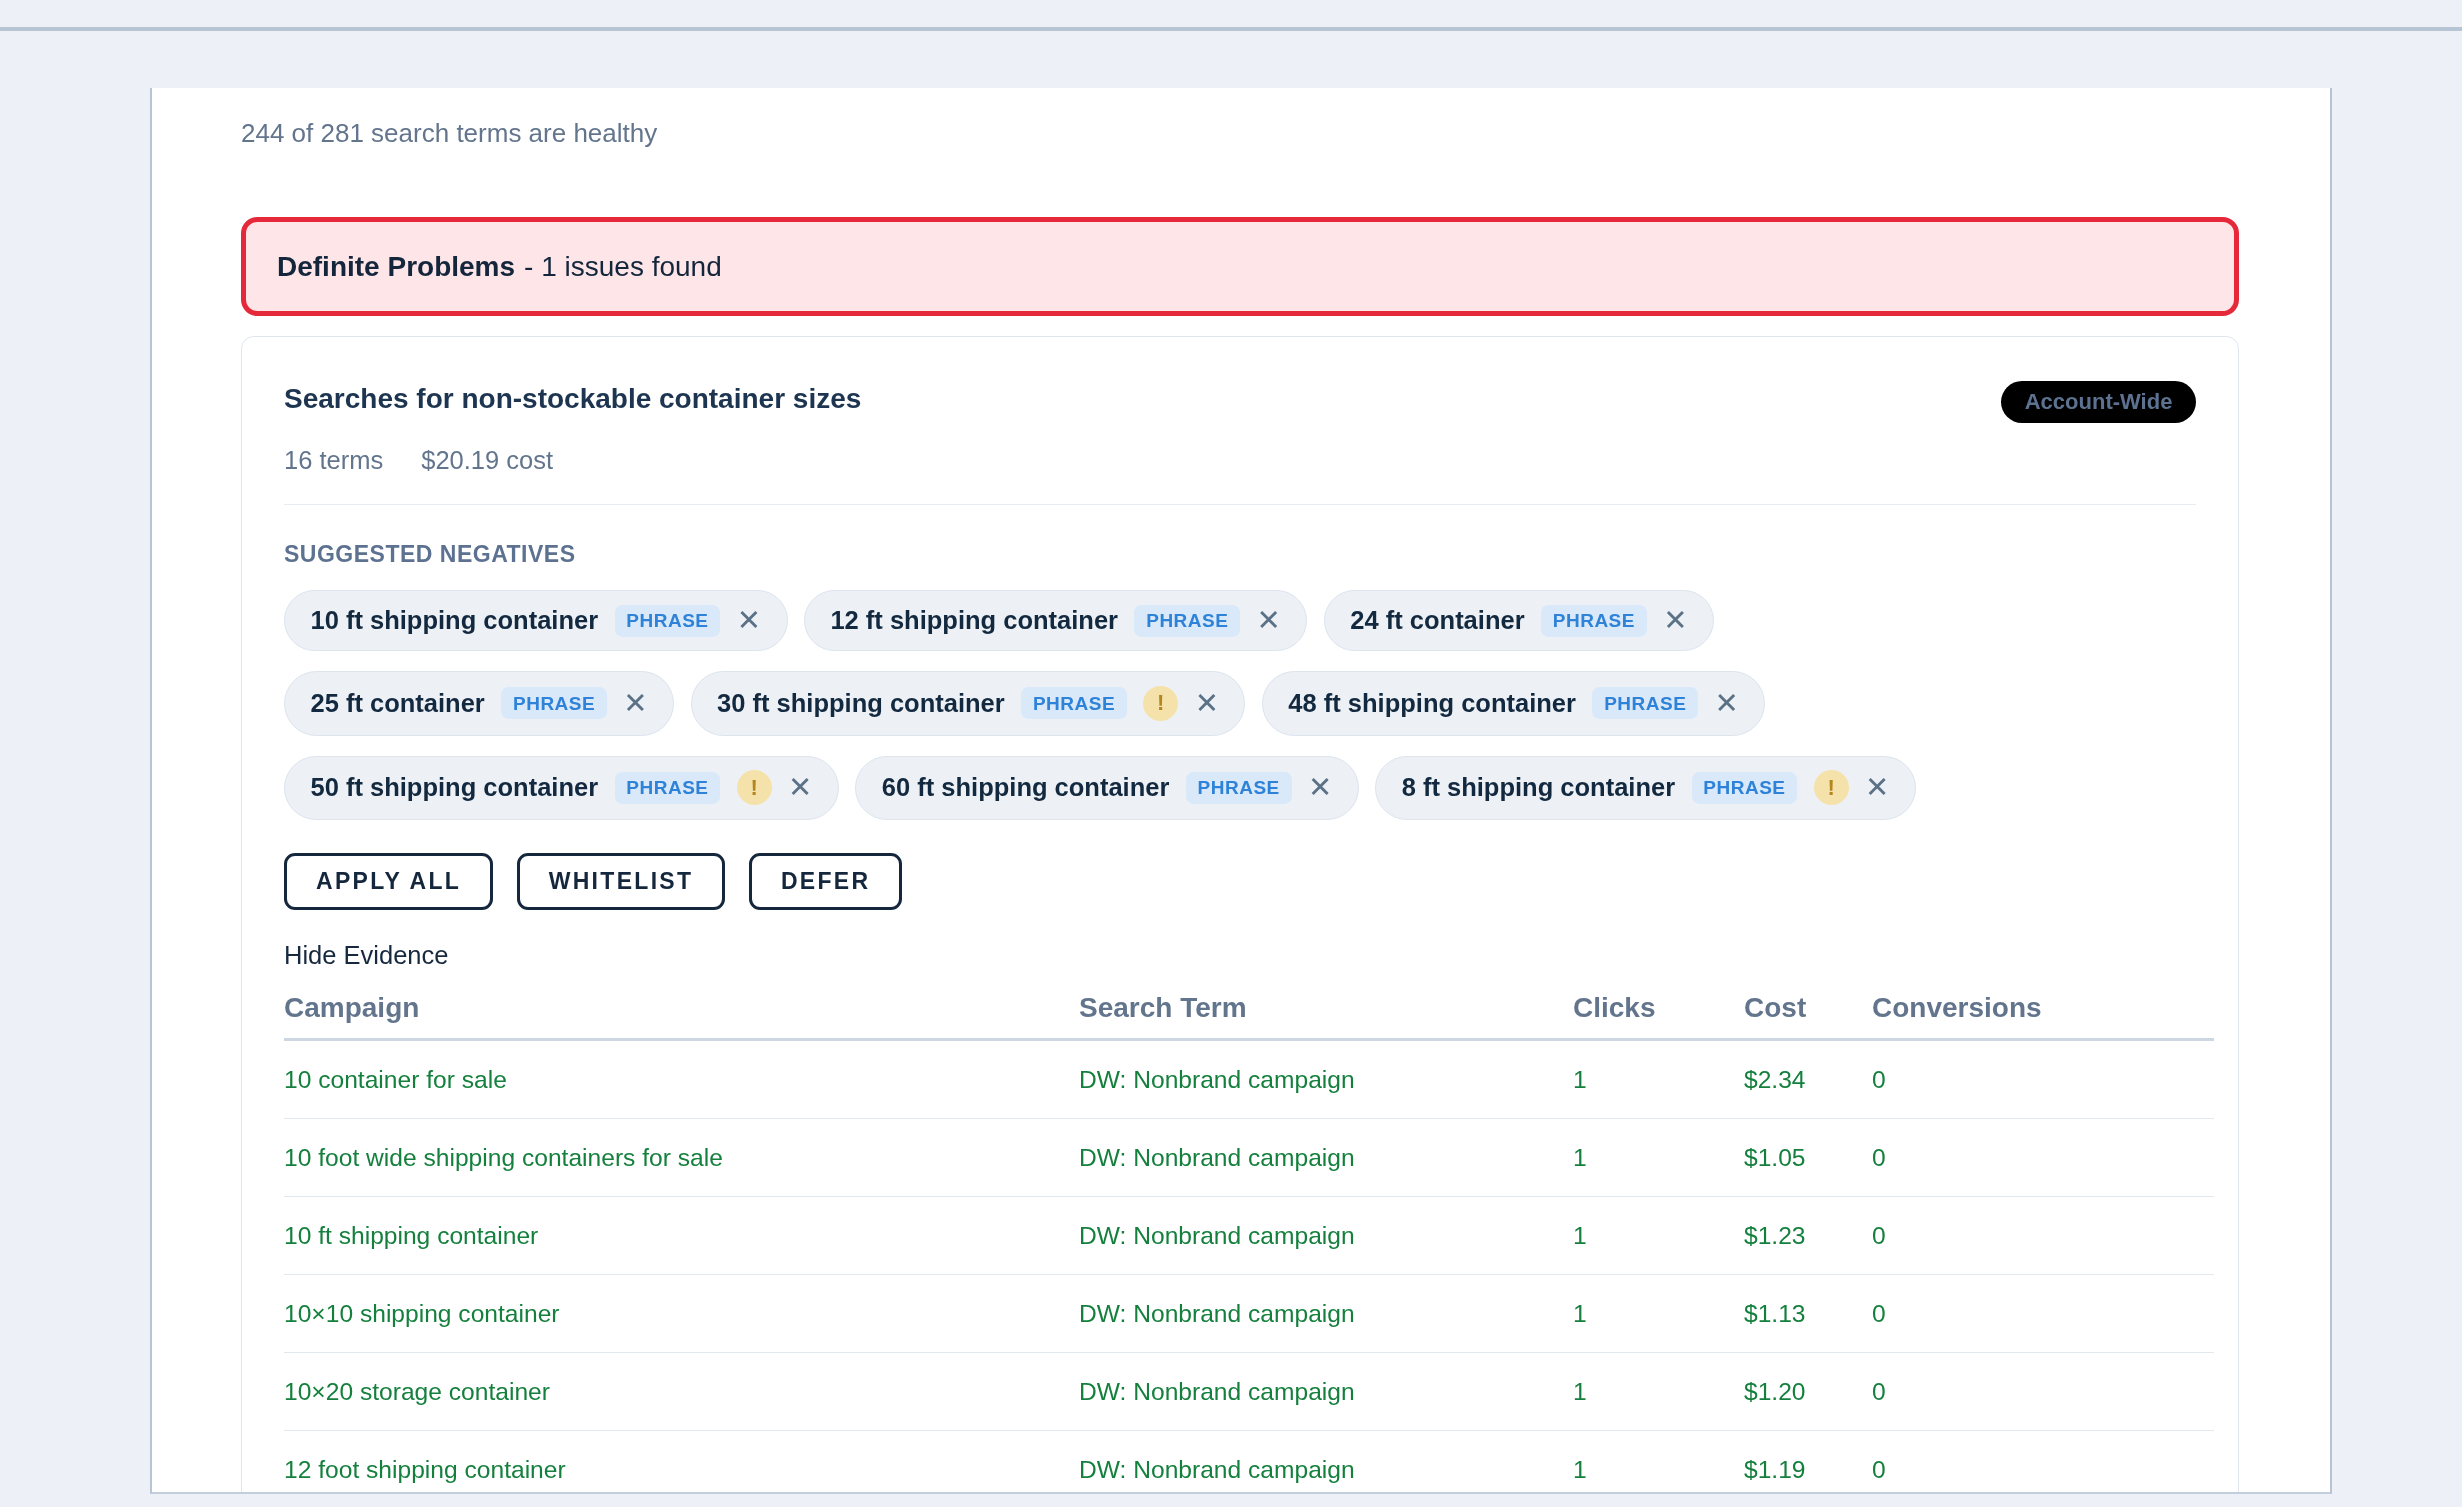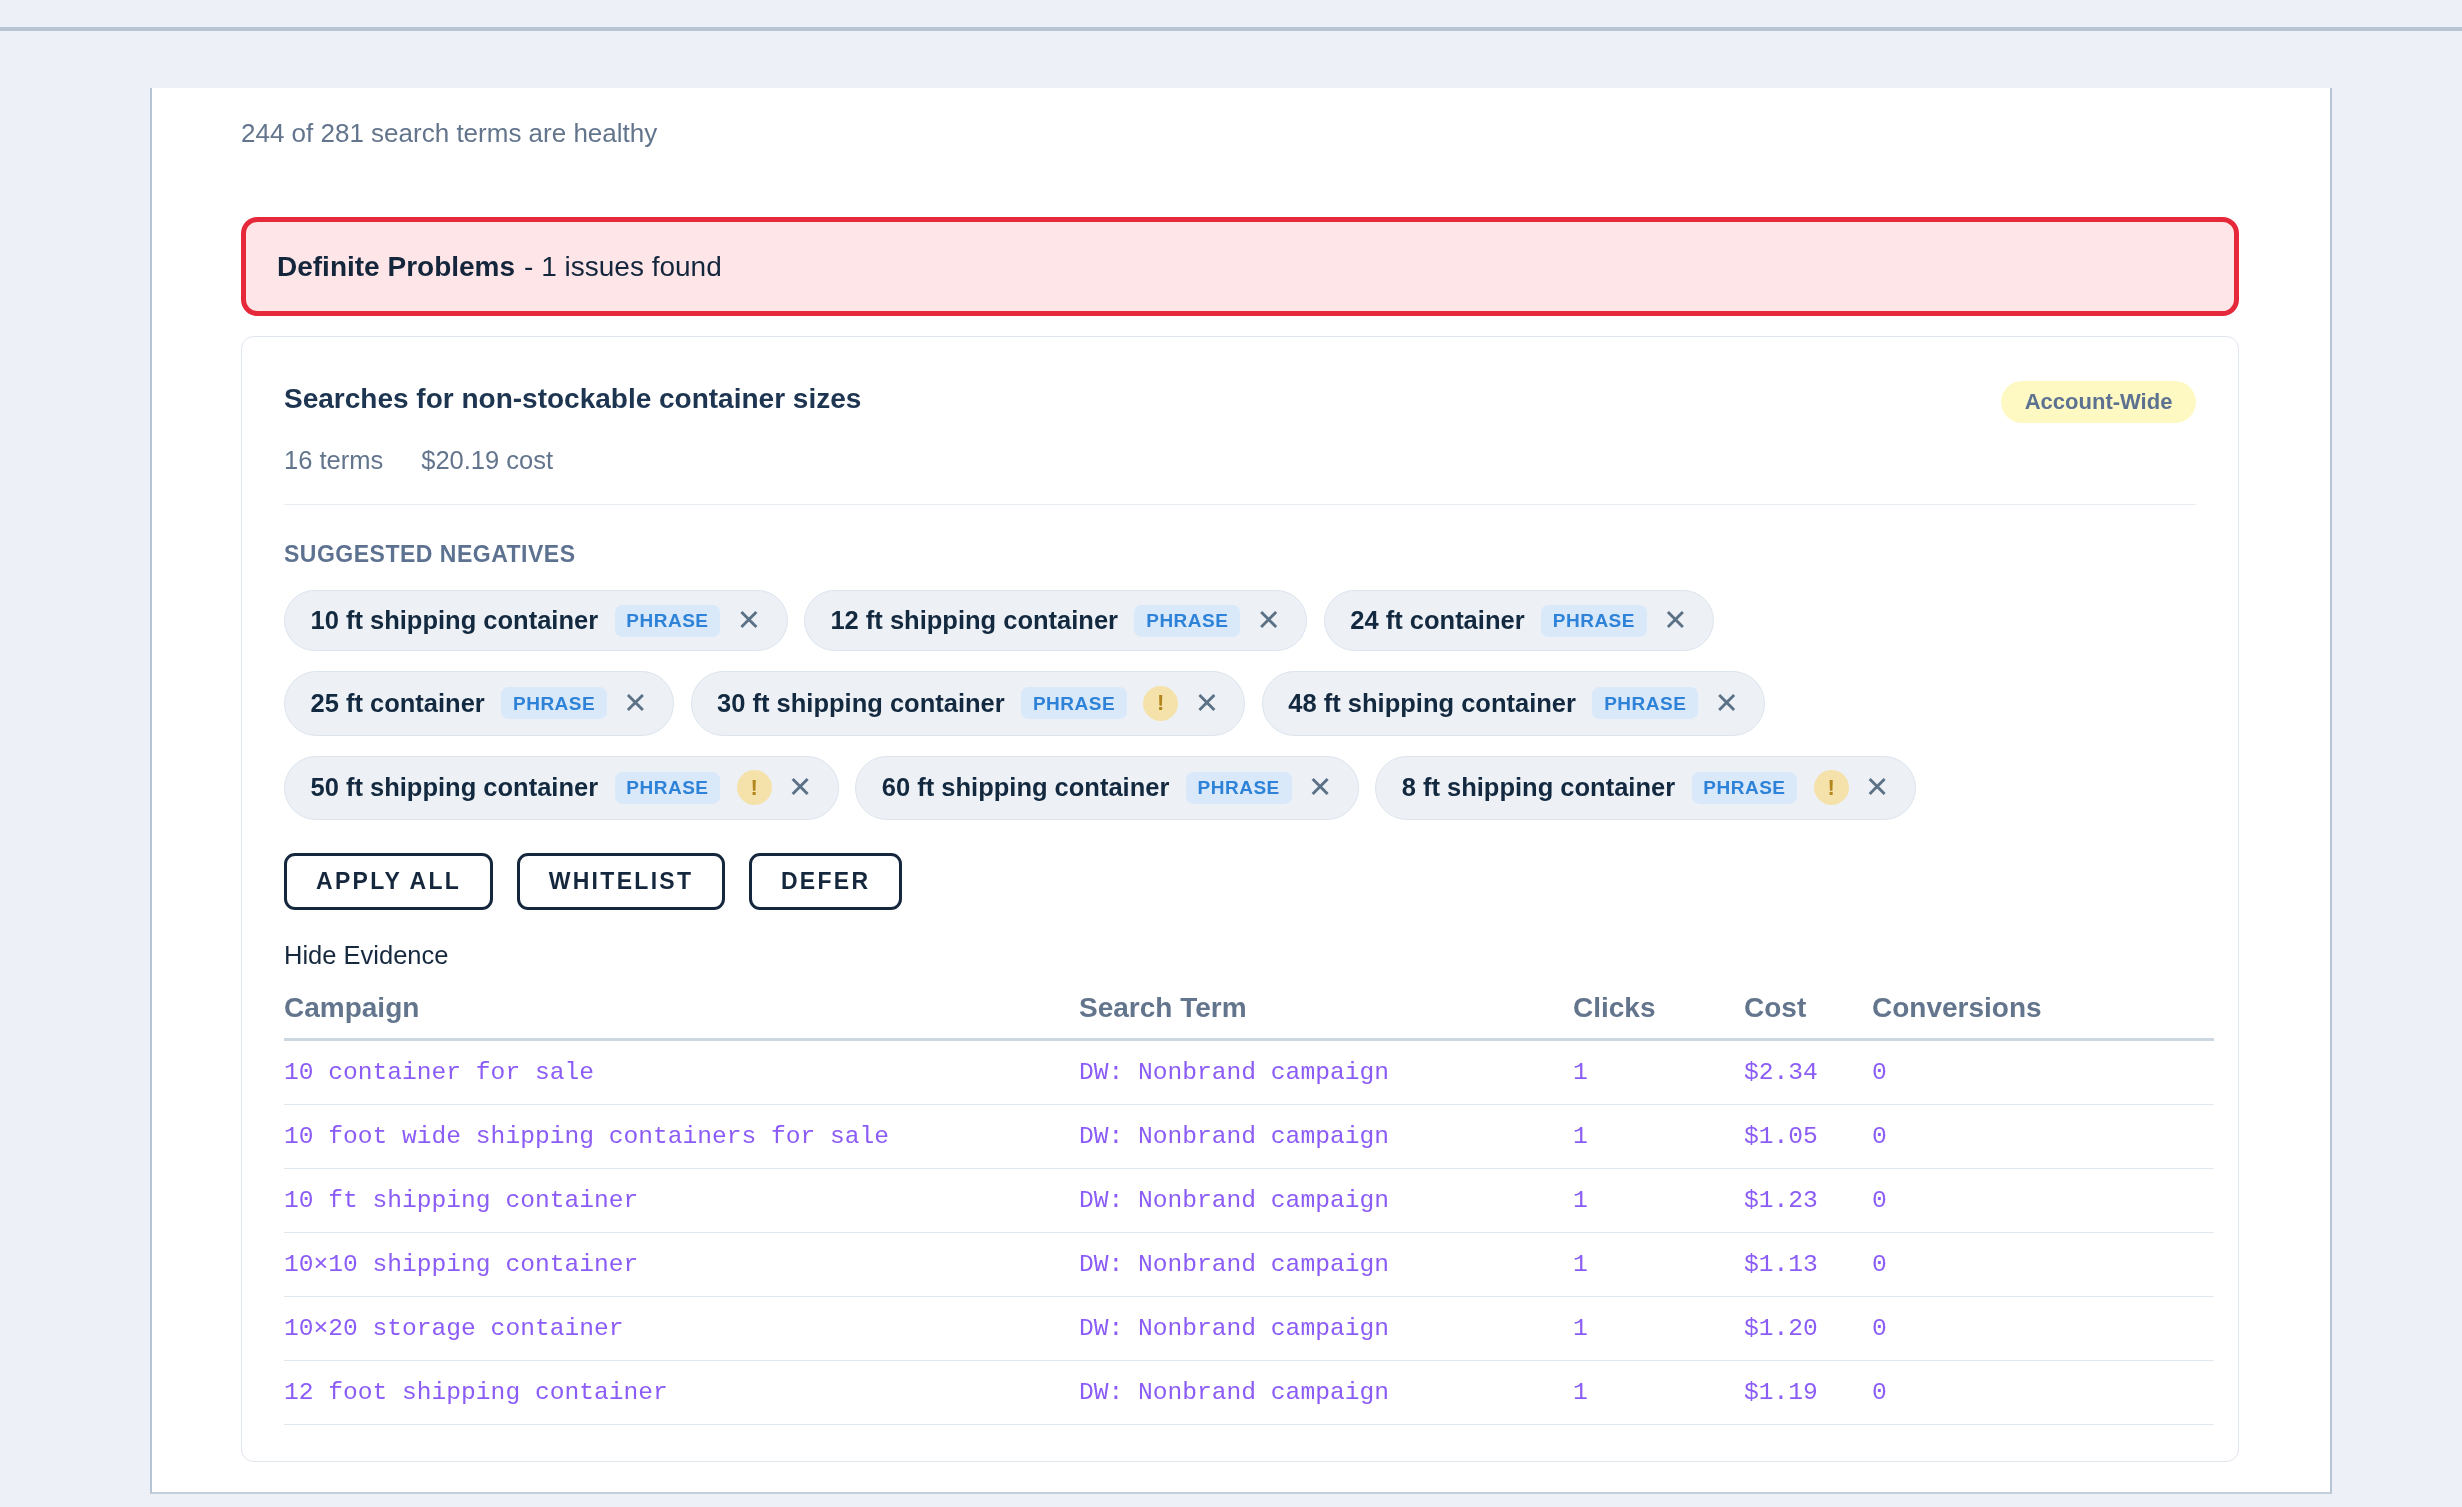--- a/index.html
+++ b/index.html
@@ -44,21 +44,21 @@
     background:#ffffff;
     padding:44px 42px 36px 42px;
   }
   .card-head {
     display:flex; align-items:flex-start; justify-content:space-between;text-align:right;
   }
   .card-title {
     font-size:28px; font-weight:bold; color:#1d3550; line-height:35px;
   }
   .scope-badge {
-    background:#fef9c3; color:#5d7290;
+    background:#000000; color:#5d7290;
     font-size:22px; font-weight:bold;
     padding:9px 23.6px; border-radius:908px; line-height:23.6px;
     white-space:nowrap;
   }
   .card-meta {
     display:flex; gap:38px; margin-top:23.6px;
     font-size:25.5px; color:#63758d;
   }
   .card-divider {
     margin-top:29px; border-bottom:1.8px solid #e7ecf2;
@@ -126,24 +126,23 @@
     display:grid;
     grid-template-columns:795px 494px 171px 128px 1fr;
     align-items:center;
   }
   .t-head {
     font-size:28px; font-weight:bold; color:#63758d;
     padding-bottom:14.5px;
     border-bottom:3.6px solid #ccd7e2;
   }
   .t-data {
-    font-size:24.6px; color:#8b5cf6;
+    font-size:24.6px; color:#15803d;
     border-bottom:1.8px solid #e1e9f0;
-    height:64px;
-    font-family:Liberation Mono, monospace;
+    height:78px;
   }
   .t-cell { white-space:nowrap; overflow:hidden; }
 </style>
 </head>
 <body>
 
 <div class="top-divider"></div>
 
 <div class="main-panel">
 

